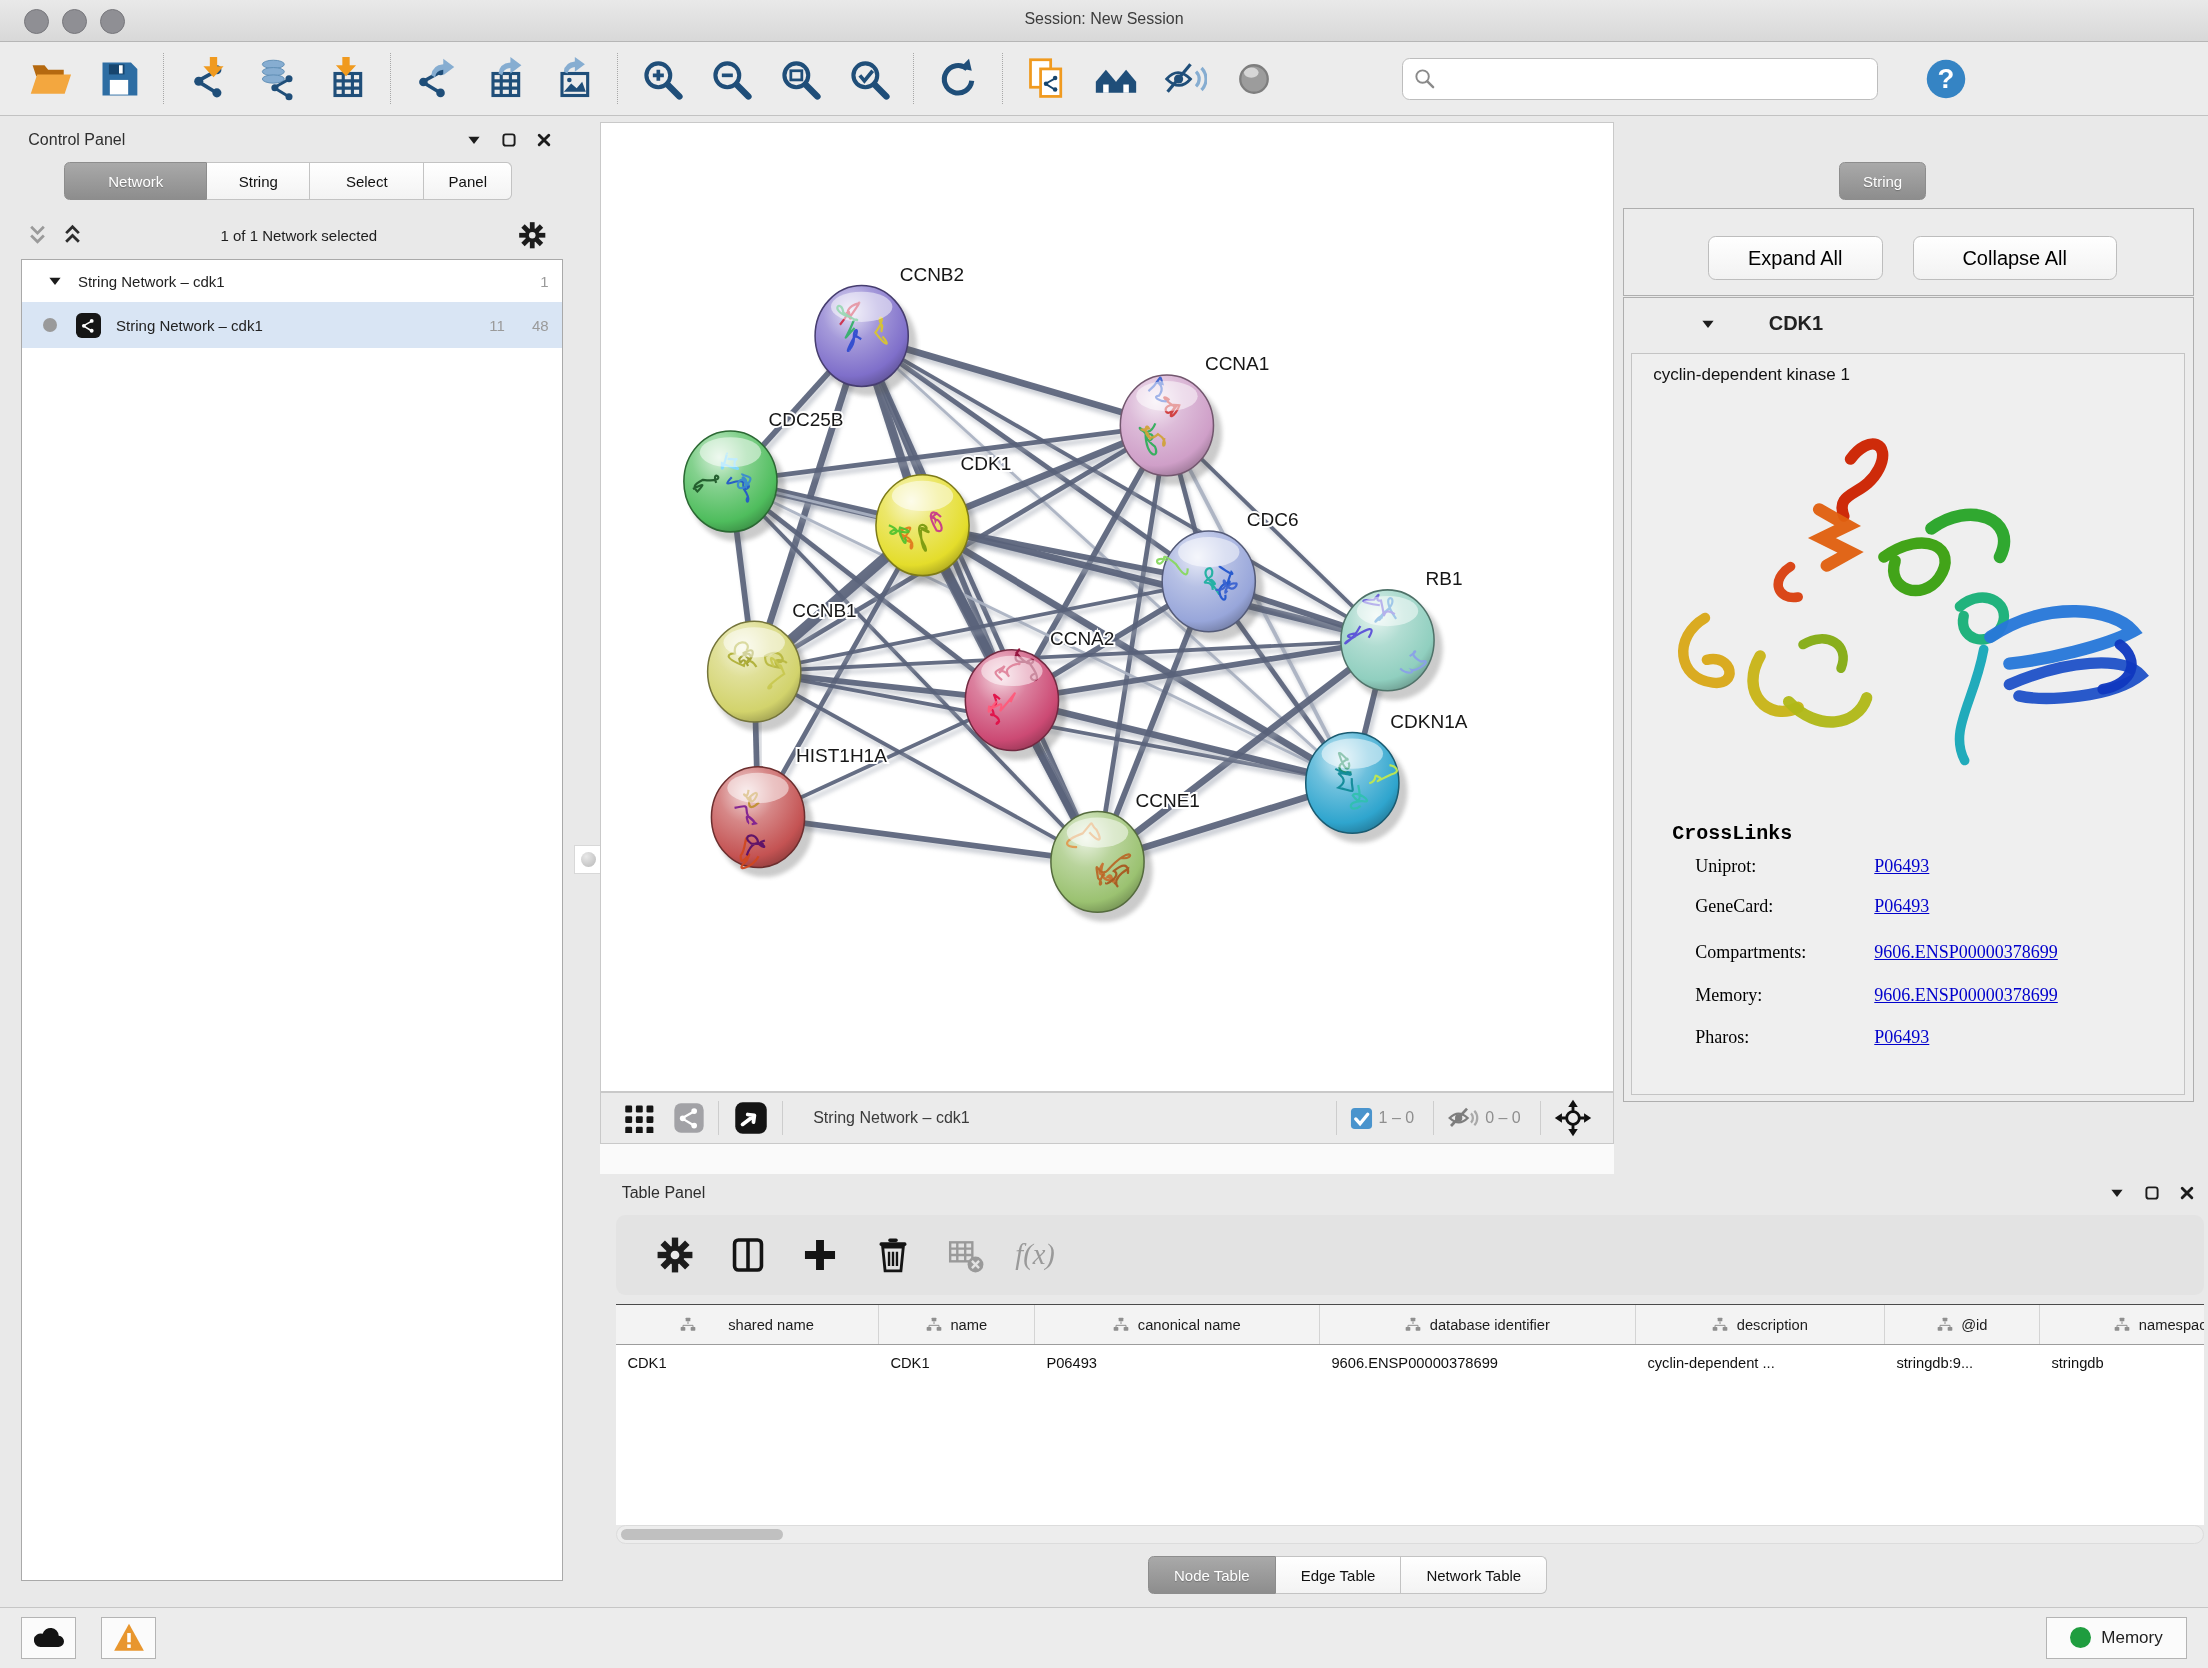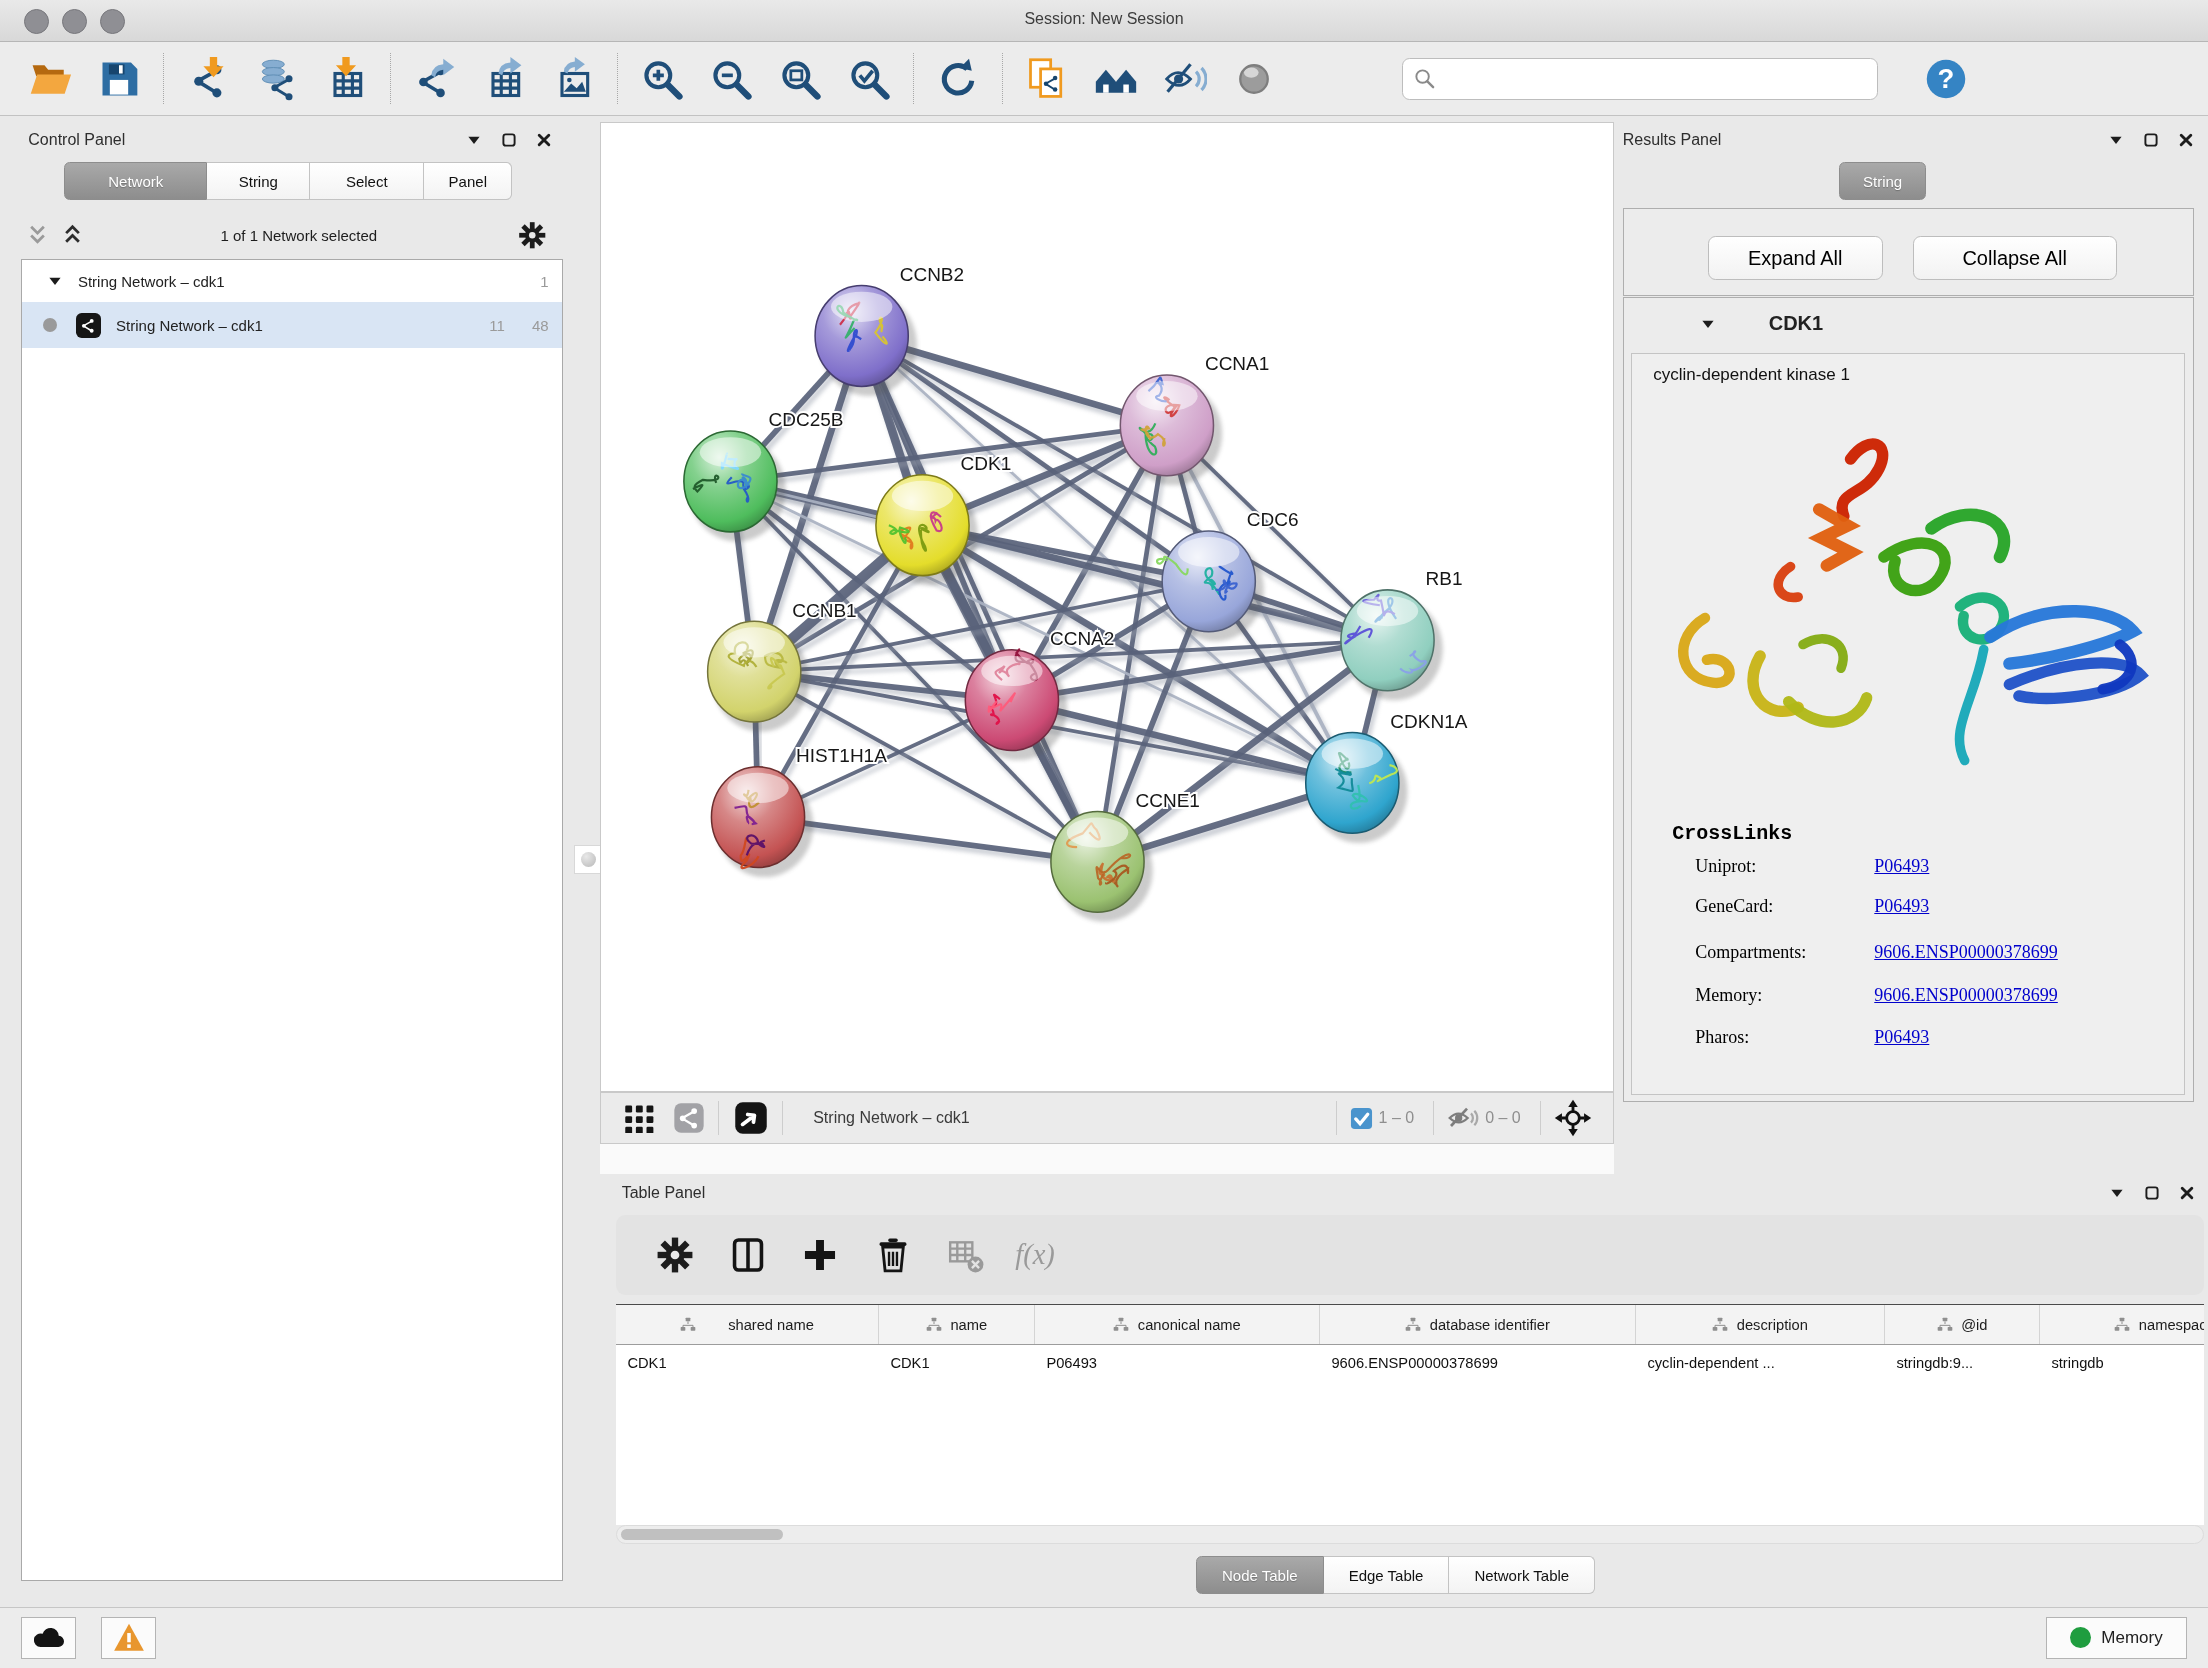--- a/index.html
+++ b/index.html
@@ -115,21 +115,21 @@
   .th { display:flex; align-items:center; justify-content:center; gap:8.6px;
     font-size:14.7px; color:#1c1c1c; border-right:1px solid #d4d4d4; flex:none; }
   .th svg { width:16px; height:16px; }
   #tp-datarow { display:flex; height:36px; align-items:center; width:1674px; }
   .td { padding-left:11.4px; font-size:14.7px; color:#111; flex:none; white-space:nowrap;
     overflow:hidden; }
   #tp-scroll { position:absolute; left:0; top:348px; width:1588px; height:19px;
     background:#ededed; border:1px solid #dcdcdc; border-radius:9.5px; }
   #tp-thumb { position:absolute; left:3.8px; top:2.9px; width:162px; height:11.4px;
     background:#c0c0c0; border-radius:6.7px; }
-  #tp-tabs { position:absolute; left:540px; top:379px;padding-left:40px; }
+  #tp-tabs { position:absolute; left:492px; top:379px;padding-left:40px; }
   #tp-tabs .tab { padding:0 25px; }
 
   
   #status-bar { left:0; top:1607px; width:2208px; height:61px; background:#ececec;
     border-top:1px solid #c6c6c6; }
   .sb-btn { position:absolute; top:8.6px; height:42px; background:#fbfbfb;
     border:1.9px solid #b4b4b4; display:flex; align-items:center; justify-content:center; }
   #memory-btn { right:21px; width:141px; font-size:17px; gap:10px; }
   #memory-dot { width:21px; height:21px; border-radius:50%; }
   a { color:#0000cc; }
@@ -747,40 +747,20 @@
           <path d="M1 24l9-6v12z"></path>
           <path d="M47 24l-9-6v12z"></path>
         </g>
         <path d="M24 10v6M24 32v6M10 24h6M32 24h6" stroke="#111" stroke-width="3.6"></path>
       </svg>
     </span>
 </div>
 <div id="net-strip" class="abs"></div>
 
 <div id="results-panel" class="abs">
-  <div class="panel-header" style="padding:0 11.4px 0 5.7px">
-    <span class="panel-title">Results Panel</span>
-    <span class="ph-icons">
-      <span>
-          <svg viewBox="0 0 20 20" width="16" height="16">
-            <path d="M3 6h14l-7 9z" fill="#1c1c1c"></path>
-          </svg>
-        </span>
-      <span>
-          <svg viewBox="0 0 20 20" width="16" height="16">
-            <rect x="3" y="3" width="14" height="14" rx="3" fill="none" stroke="#1c1c1c" stroke-width="2.4"></rect>
-          </svg>
-        </span>
-      <span>
-          <svg viewBox="0 0 20 20" width="16" height="16">
-            <path d="M4 4l12 12M16 4L4 16" stroke="#1c1c1c" stroke-width="3.6" stroke-linecap="round"></path>
-          </svg>
-        </span>
-    </span>
-  </div>
   <div id="rp-tab" class="seg">
       <div class="tab sel">String</div>
     </div>
   <div id="rp-btnbox">
     <button class="rp-btn" style="left:84px;width:175px">Expand All</button>
     <button class="rp-btn" style="left:289px;width:204px">Collapse All</button>
   </div>
   <div id="rp-section">
     <div id="rp-sec-head">
       <span class="ns-icon" style="margin-left:76px">

